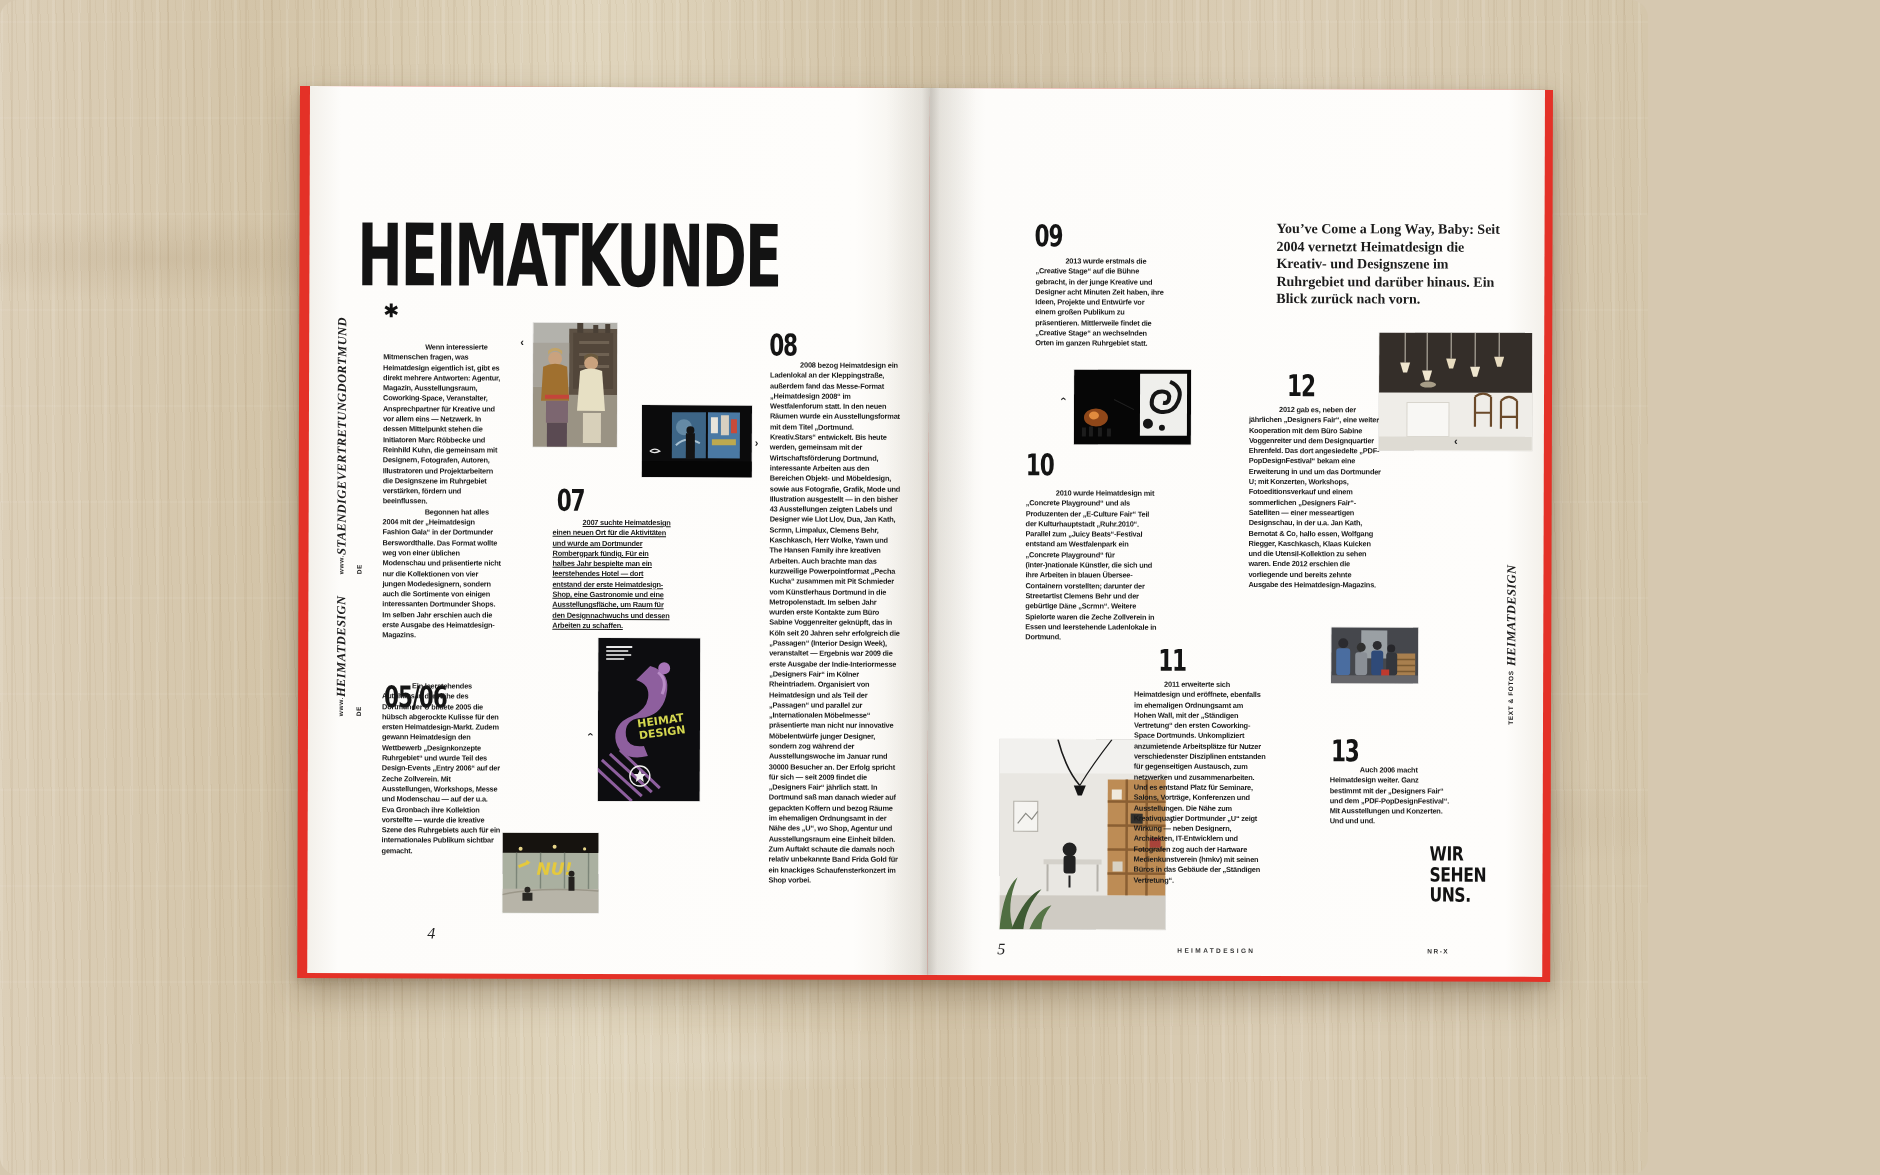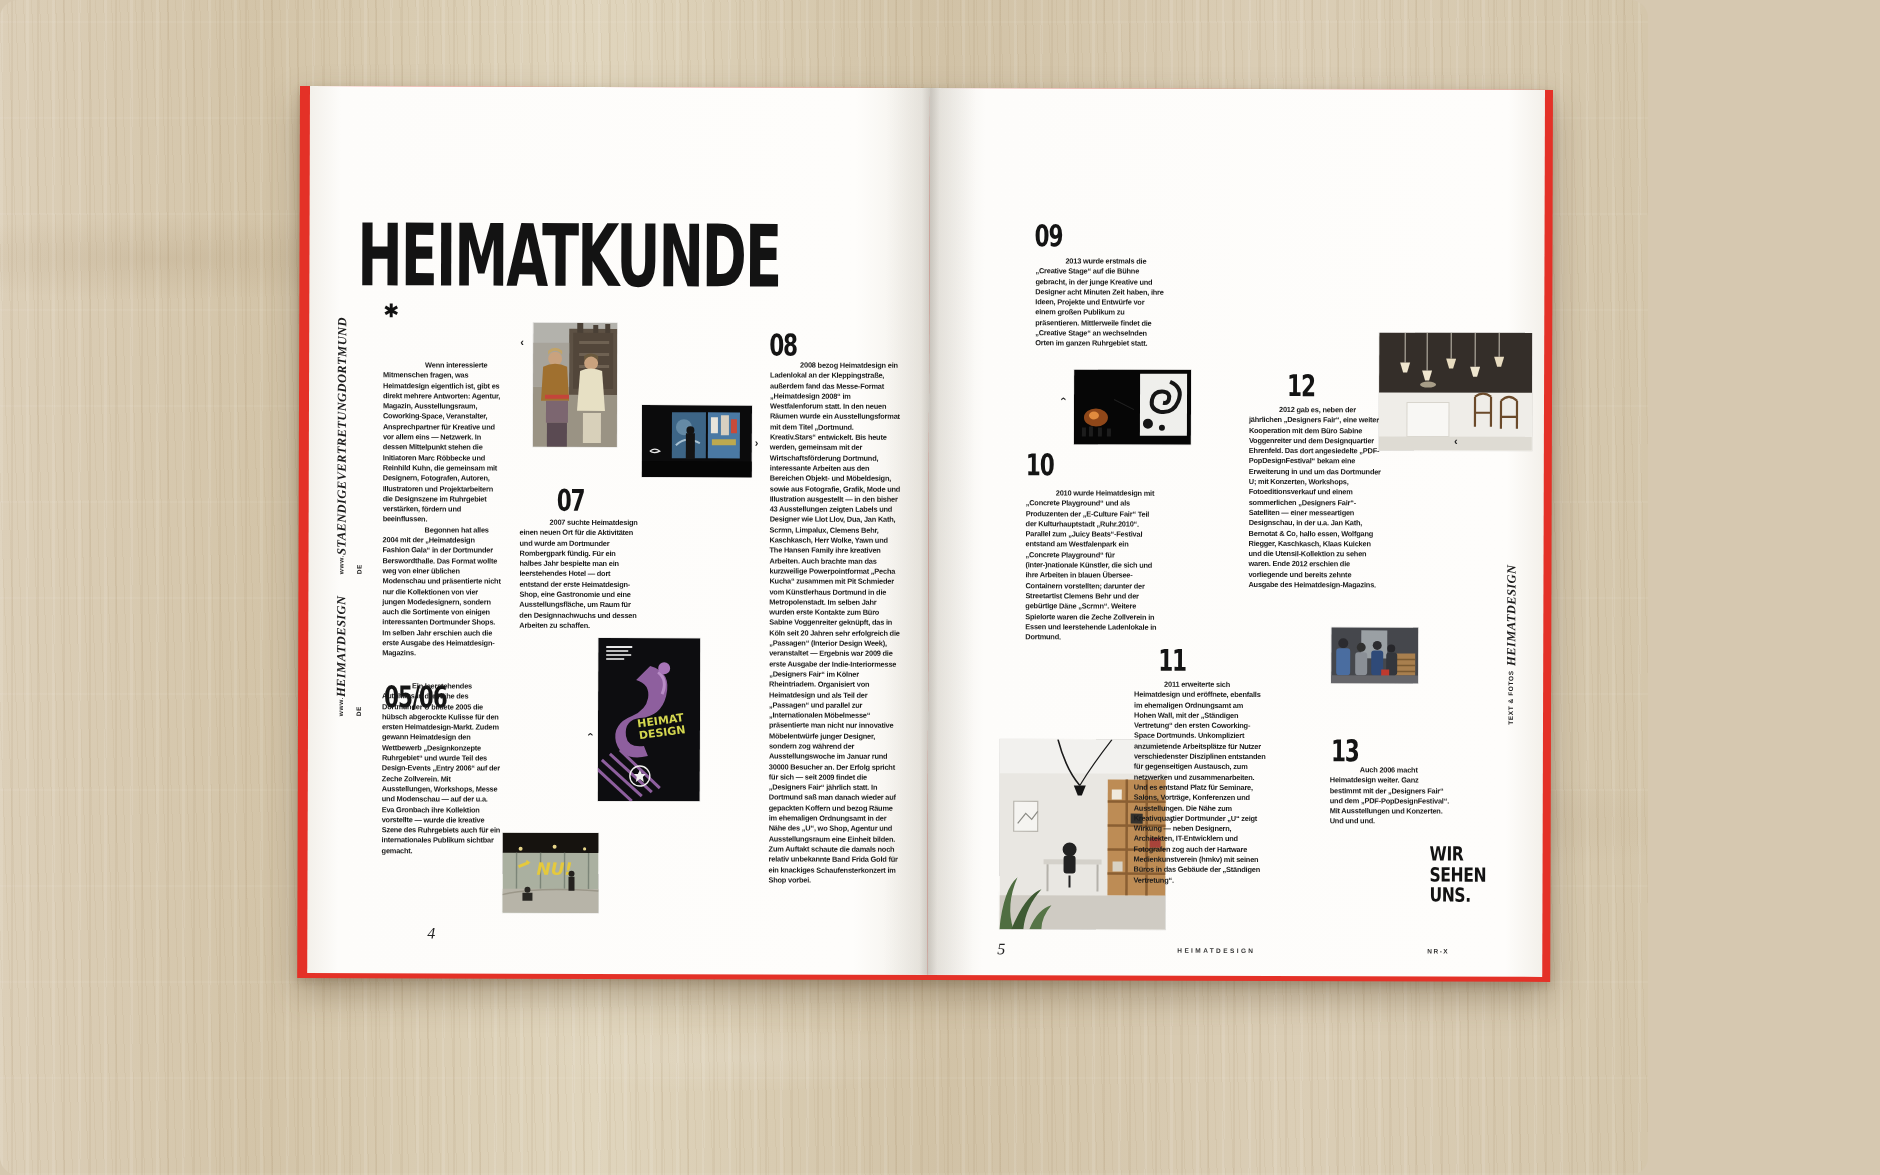--- a/index.html
+++ b/index.html
@@ -79,21 +79,21 @@
 
     <div class="abs vert" style="left:34px;top:226px;height:262px;width:30px;">
       <span class="vsmall">www.</span><span class="vname">STAENDIGEVERTRETUNGDORTMUND</span> <span class="vsmall">DE</span>
     </div>
     <div class="abs vert" style="left:34px;top:518px;height:112px;width:30px;">
       <span class="vsmall">www.</span><span class="vname">HEIMATDESIGN</span> <span class="vsmall">DE</span>
     </div>
 
     <div class="abs marker" style="left:84px;top:215px;">✱</div>
 
-    <div class="abs body indent" style="left:84px;top:274px;width:120px;">
+    <div class="abs body indent" style="left:84px;top:256px;width:120px;">
       <p>Wenn interessierte Mitmenschen fragen, was Heimatdesign eigentlich ist, gibt es direkt mehrere Antworten: Agentur, Magazin, Ausstellungsraum, Coworking-Space, Veranstalter, Ansprechpartner für Kreative und vor allem eins — Netzwerk. In dessen Mittelpunkt stehen die Initiatoren Marc Röbbecke und Reinhild Kuhn, die gemeinsam mit Designern, Fotografen, Autoren, Illustratoren und Projektarbeitern die Designszene im Ruhrgebiet verstärken, fördern und beeinflussen.</p>
       <p>Begonnen hat alles 2004 mit der „Heimatdesign Fashion Gala“ in der Dortmunder Berswordthalle. Das Format wollte weg von einer üblichen Modenschau und präsentierte nicht nur die Kollektionen von vier jungen Modedesignern, sondern auch die Sortimente von einigen interessanten Dortmunder Shops. Im selben Jahr erschien auch die erste Ausgabe des Heimatdesign-Magazins.</p>
     </div>
 
     <div class="abs num" style="left:86px;top:596px;">05/06</div>
     <div class="abs body indent-s" style="left:84px;top:595px;width:120px;">
       <p>Ein leerstehendes Autohaus in der Nähe des Dortmunder U bildete 2005 die hübsch abgerockte Kulisse für den ersten Heimatdesign-Markt. Zudem gewann Heimatdesign den Wettbewerb „Designkonzepte Ruhrgebiet“ und wurde Teil des Design-Events „Entry 2006“ auf der Zeche Zollverein. Mit Ausstellungen, Workshops, Messe und Modenschau — auf der u.a. Eva Gronbach ihre Kollektion vorstellte — wurde die kreative Szene des Ruhrgebiets auch für ein internationales Publikum sichtbar gemacht.</p>
     </div>
 
     <div class="abs pagenum" style="left:130px;top:838px;">4</div>
@@ -118,21 +118,21 @@
       <rect x="12" y="72" width="24" height="4" fill="#c4453a"></rect>
       <rect x="13" y="78" width="22" height="22" fill="#7c6670"></rect>
       <circle cx="58" cy="40" r="7" fill="#c9a27e"></circle>
         <path d="M51 38 q7 -9 14 0 l0 -5 q-7 -5 -14 0 z" fill="#6b5a3e"></path>
       <path d="M47 48 q11 -5 22 0 l3 40 -28 0 z" fill="#e7e0c4"></path>
       <rect x="50" y="90" width="18" height="30" fill="#d8d0ba"></rect>
       <rect x="14" y="100" width="20" height="24" fill="#5a4a52"></rect>
     </svg>
 
     <div class="abs num" style="left:258px;top:399px;">07</div>
-    <div class="abs body indent-s" style="left:221px;top:431px;width:120px;">
+    <div class="abs body indent-s" style="left:254px;top:431px;width:120px;text-decoration:underline;">
       <p>2007 suchte Heimatdesign einen neuen Ort für die Aktivitäten und wurde am Dortmunder Rombergpark fündig. Für ein halbes Jahr bespielte man ein leerstehendes Hotel — dort entstand der erste Heimatdesign-Shop, eine Gastronomie und eine Ausstellungsfläche, um Raum für den Designnachwuchs und dessen Arbeiten zu schaffen.</p>
     </div>
 
     <svg class="abs photo" style="left:343px;top:318px;" width="110" height="72" viewBox="0 0 110 72">
       <rect width="110" height="72" fill="#0b0b0c"></rect>
       <rect x="30" y="7" width="34" height="46" fill="#3d6586"></rect>
       <circle cx="42" cy="22" r="8" fill="#6f93ad" opacity=".8"></circle>
         <path d="M34 40 q10 -10 24 -2" stroke="#a9c2d2" stroke-width="2" fill="none"></path>
       <rect x="66" y="7" width="32" height="46" fill="#4a79a4"></rect>
       <rect x="69" y="12" width="7" height="16" fill="#e8e4da"></rect>
@@ -196,20 +196,21 @@
     <div class="abs num" style="left:470px;top:243px;">08</div>
     <div class="abs body indent-s" style="left:471px;top:273px;width:131px;">
       <p>2008 bezog Heimatdesign ein Ladenlokal an der Kleppingstraße, außerdem fand das Messe-Format „Heimatdesign 2008“ im Westfalenforum statt. In den neuen Räumen wurde ein Ausstellungsformat mit dem Titel „Dortmund. Kreativ.Stars“ entwickelt. Bis heute werden, gemeinsam mit der Wirtschaftsförderung Dortmund, interessante Arbeiten aus den Bereichen Objekt- und Möbeldesign, sowie aus Fotografie, Grafik, Mode und Illustration ausgestellt — in den bisher 43 Ausstellungen zeigten Labels und Designer wie Llot Llov, Dua, Jan Kath, Scrmn, Limpalux, Clemens Behr, Kaschkasch, Herr Wolke, Yawn und The Hansen Family ihre kreativen Arbeiten. Auch brachte man das kurzweilige Powerpointformat „Pecha Kucha“ zusammen mit Pit Schmieder vom Künstlerhaus Dortmund in die Metropolenstadt. Im selben Jahr wurden erste Kontakte zum Büro Sabine Voggenreiter geknüpft, das in Köln seit 20 Jahren sehr erfolgreich die „Passagen“ (Interior Design Week), veranstaltet — Ergebnis war 2009 die erste Ausgabe der Indie-Interiormesse „Designers Fair“ im Kölner Rheintriadem. Organisiert von Heimatdesign und als Teil der „Passagen“ und parallel zur „Internationalen Möbelmesse“ präsentierte man nicht nur innovative Möbelentwürfe junger Designer, sondern zog während der Ausstellungswoche im Januar rund 30000 Besucher an. Der Erfolg spricht für sich — seit 2009 findet die „Designers Fair“ jährlich statt. In Dortmund saß man danach wieder auf gepackten Koffern und bezog Räume im ehemaligen Ordnungsamt in der Nähe des „U“, wo Shop, Agentur und Ausstellungsraum eine Einheit bilden. Zum Auftakt schaute die damals noch relativ unbekannte Band Frida Gold für ein knackiges Schaufensterkonzert im Shop vorbei.</p>
     </div>
 
     <div class="abs num" style="left:735px;top:133px;">09</div>
     <div class="abs body indent-s" style="left:736px;top:168px;width:131px;">
       <p>2013 wurde erstmals die „Creative Stage“ auf die Bühne gebracht, in der junge Kreative und Designer acht Minuten Zeit haben, ihre Ideen, Projekte und Entwürfe vor einem großen Publikum zu präsentieren. Mittlerweile findet die „Creative Stage“ an wechselnden Orten im ganzen Ruhrgebiet statt.</p>
     </div>
 
+    <div class="abs deck" style="left:977px;top:131px;width:236px;">You’ve Come a Long Way, Baby: Seit 2004 vernetzt Heimatdesign die Kreativ- und Designszene im Ruhrgebiet und darüber hinaus. Ein Blick zurück nach vorn.</div>
 
     <svg class="abs photo" style="left:775px;top:281px;" width="117" height="75" viewBox="0 0 117 75">
       <rect width="117" height="75" fill="#060606"></rect>
       <rect x="66" y="4" width="47" height="62" fill="#efefec"></rect>
       <path d="M96 12 q14 6 8 20 q-5 12 -18 10 q-10 -2 -8 -12 q2 -9 12 -8 q6 1 5 7 q-1 5 -6 4" fill="none" stroke="#151515" stroke-width="4"></path>
       <circle cx="74" cy="54" r="5" fill="#151515"></circle>
         <circle cx="88" cy="58" r="3" fill="#151515"></circle>
       <ellipse cx="22" cy="48" rx="12" ry="9" fill="#a8531d" opacity=".85"></ellipse>
       <ellipse cx="20" cy="46" rx="5" ry="4" fill="#e08b3e"></ellipse>
       <rect x="8" y="58" width="4" height="9" fill="#1d1d1d"></rect>

